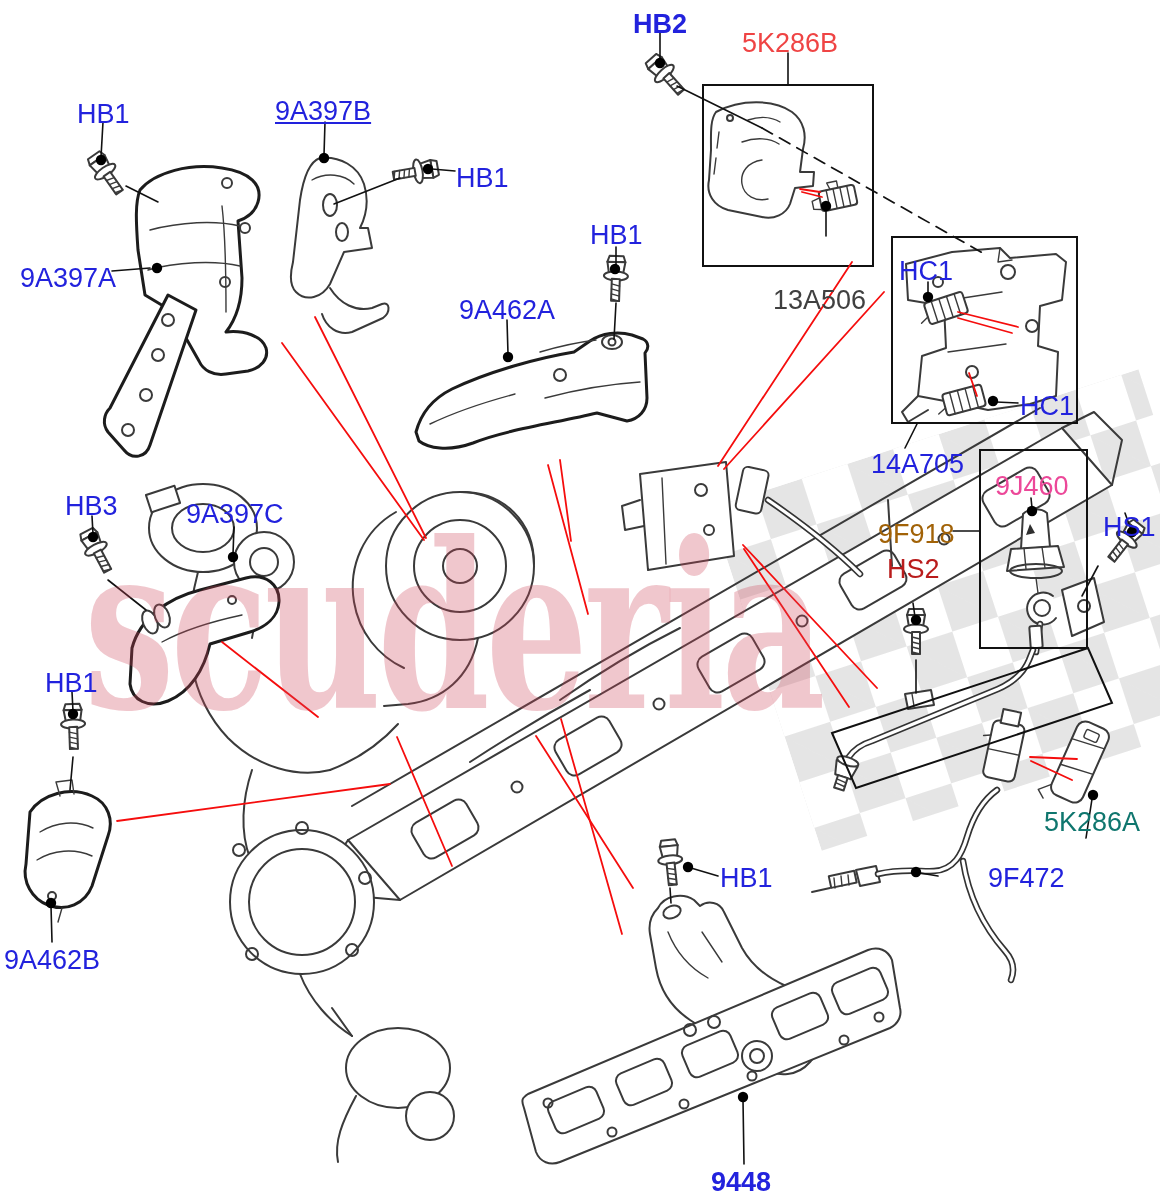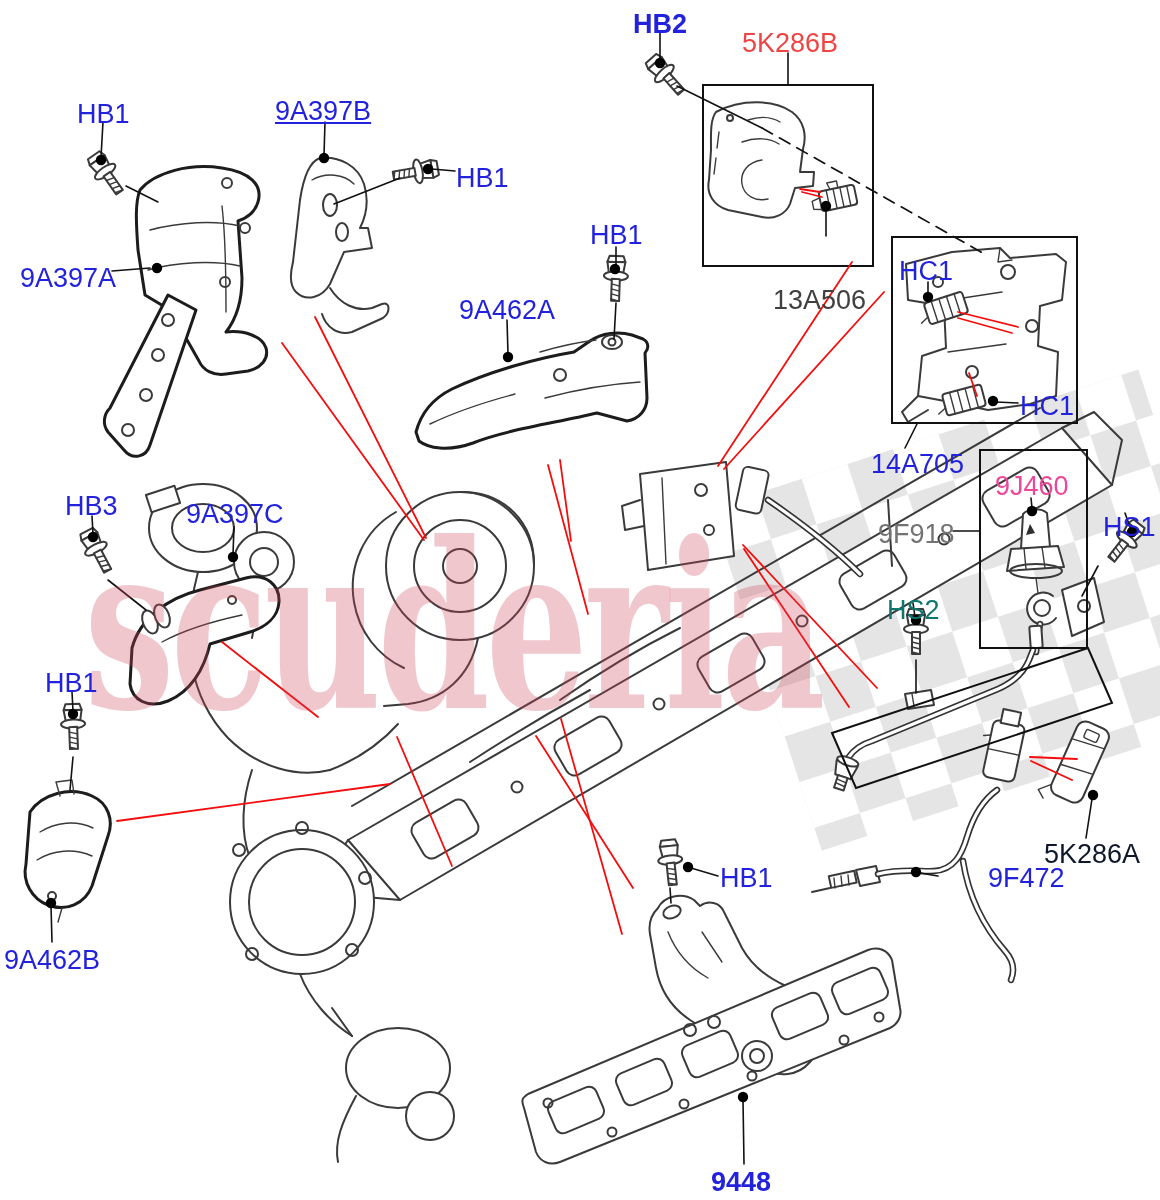--- a/index.html
+++ b/index.html
@@ -395,25 +395,25 @@
       <div class="lbl" style="left: 20px; top: 264px; color: rgb(34, 34, 221);">9A397A</div>
       <div class="lbl" style="left: 459px; top: 296px; color: rgb(34, 34, 221);">9A462A</div>
       <div class="lbl" style="left: 633px; top: 10px; color: rgb(34, 34, 221); font-weight: bold;">HB2</div>
       <div class="lbl" style="left: 742px; top: 29px; color: #ef4444;">5K286B</div>
       <div class="lbl" style="left: 773px; top: 242px; color: #404040; margin-top: 44px;">13A506</div>
       <div class="lbl" style="left: 899px; top: 257px; color: rgb(34, 34, 221);">HC1</div>
       <div class="lbl" style="left: 1020px; top: 392px; color: rgb(34, 34, 221);">HC1</div>
       <div class="lbl" style="left: 871px; top: 450px; color: rgb(34, 34, 221);">14A705</div>
       <div class="lbl" style="left: 995px; top: 472px; color: #ec4899;">9J460</div>
       <div class="lbl" style="left: 1103px; top: 487px; color: rgb(34, 34, 221); margin-top: 26px;">HS1</div>
-      <div class="lbl" style="left: 878px; top: 520px; color: #737373;">9F918</div>
-      <div class="lbl" style="left: 887px; top: 596px; color: #0f766e;">HS2</div>
+      <div class="lbl" style="left: 878px; top: 520px; color: #a16207;">9F918</div>
+      <div class="lbl" style="left: 887px; top: 555px; color: #b91c1c;">HS2</div>
       <div class="lbl" style="left: 65px; top: 492px; color: rgb(34, 34, 221);">HB3</div>
       <div class="lbl" style="left: 186px; top: 500px; color: rgb(34, 34, 221);">9A397C</div>
       <div class="lbl" style="left: 45px; top: 669px; color: rgb(34, 34, 221);">HB1</div>
       <div class="lbl" style="left: 4px; top: 946px; color: rgb(34, 34, 221);">9A462B</div>
       <div class="lbl" style="left: 590px; top: 221px; color: rgb(34, 34, 221);">HB1</div>
       <div class="lbl" style="left: 720px; top: 864px; color: rgb(34, 34, 221);">HB1</div>
       <div class="lbl" style="left: 711px; top: 1168px; color: rgb(34, 34, 221); font-weight: bold;">9448</div>
       <div class="lbl" style="left: 940px; top: 864px; color: rgb(34, 34, 221); margin-left: 48px;">9F472</div>
-      <div class="lbl" style="left: 1044px; top: 840px; color: #0f172a;">5K286A</div>
+      <div class="lbl" style="left: 1044px; top: 808px; color: #0f766e;">5K286A</div>
     </div>
 </div>
 
 </body></html>

